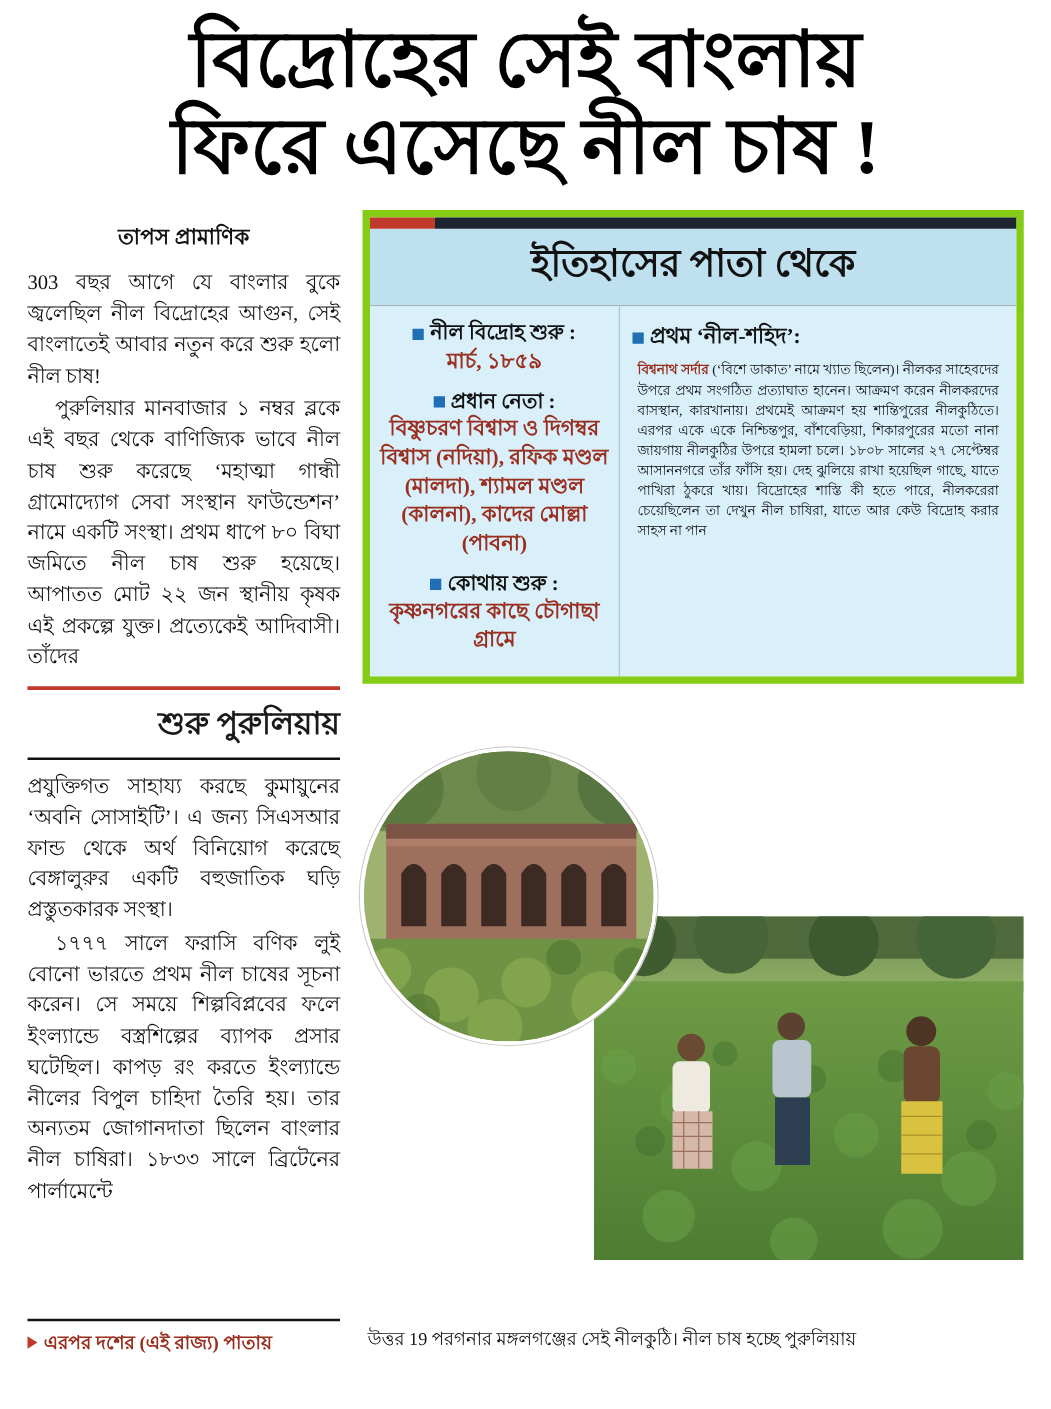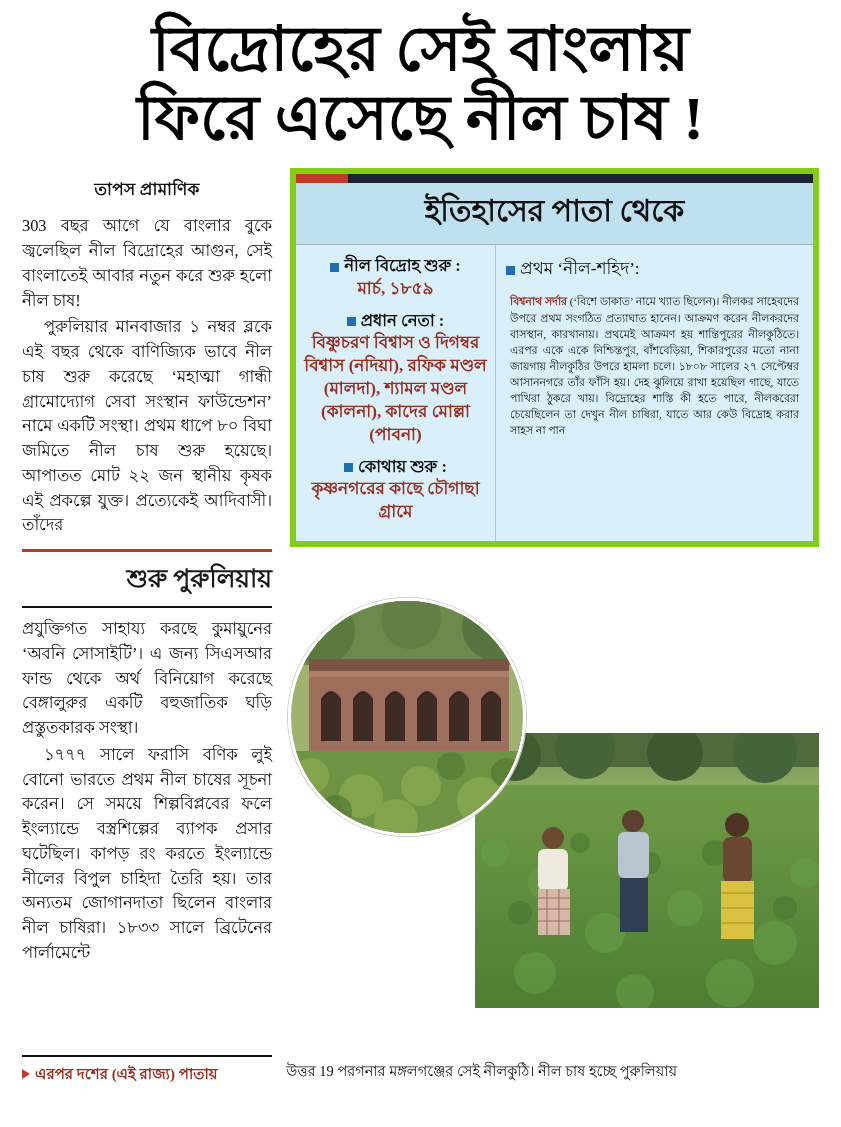--- a/index.html
+++ b/index.html
@@ -148,23 +148,23 @@
   .fact .val{
     display:block;
     font-size:17px;
     font-weight:700;
     color:#9a2f20;
     line-height:1.35;
     text-align:center;
   }
   .hist-right .lbl2{
     font-size:17px;
-    font-weight:400;
+    font-weight:700;
     display:block;
-    margin-bottom:10px;
+    margin-bottom:5px;
   }
   .hist-right .lbl2 .sq{
     display:inline-block;
     width:9px;height:9px;
     background:#1f6fb5;
     margin-right:5px;
     vertical-align:middle;
   }
   .hist-right p{
     font-size:11px;
@@ -195,21 +195,21 @@
     overflow:hidden;
   }
   
   .footer{
     position:absolute;
     left:22px;
     right:22px;
     bottom:12px;
     display:flex;
     align-items:flex-start;
-    gap:14px;
+    gap:22px;
   }
   .cont{
     width:250px;
     flex:0 0 250px;
     font-size:15px;
     font-weight:700;
     color:#9a2f20;
     border-top:2px solid #111;
     padding-top:5px;
   }

